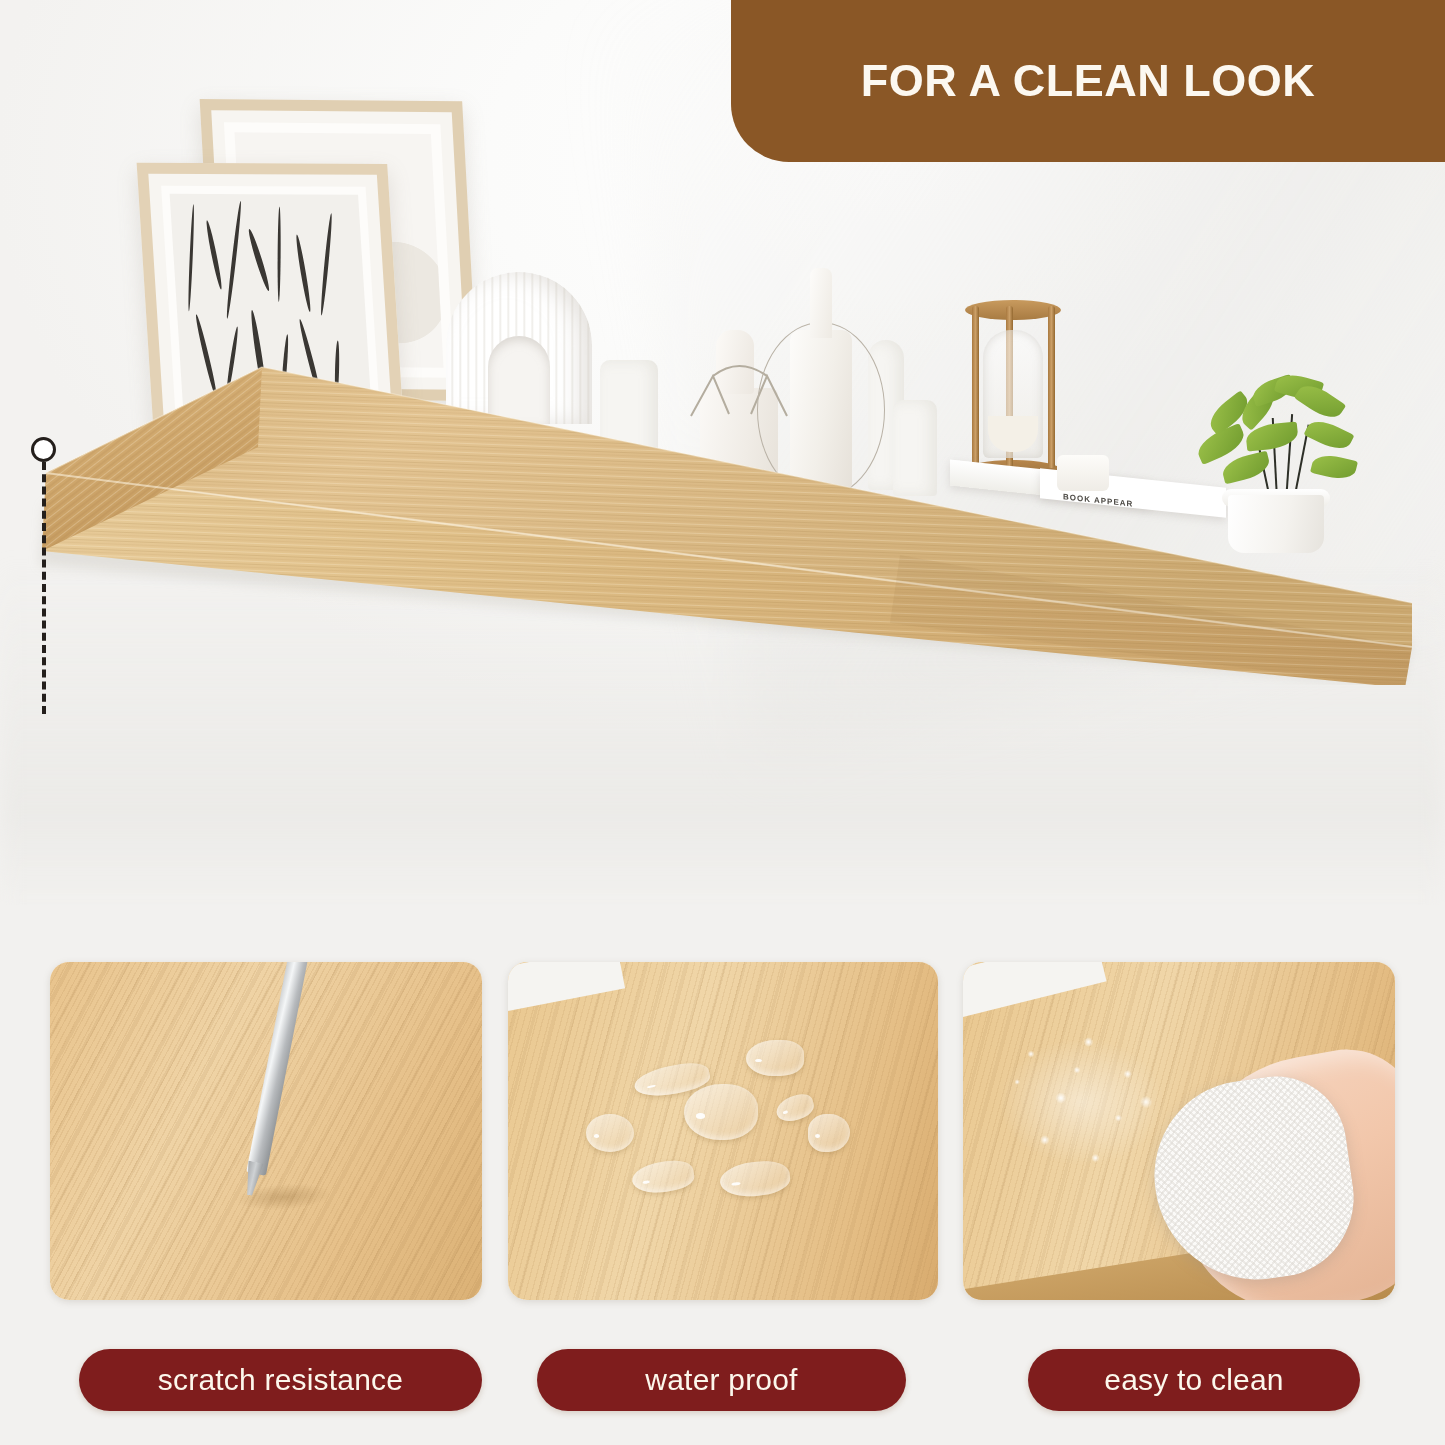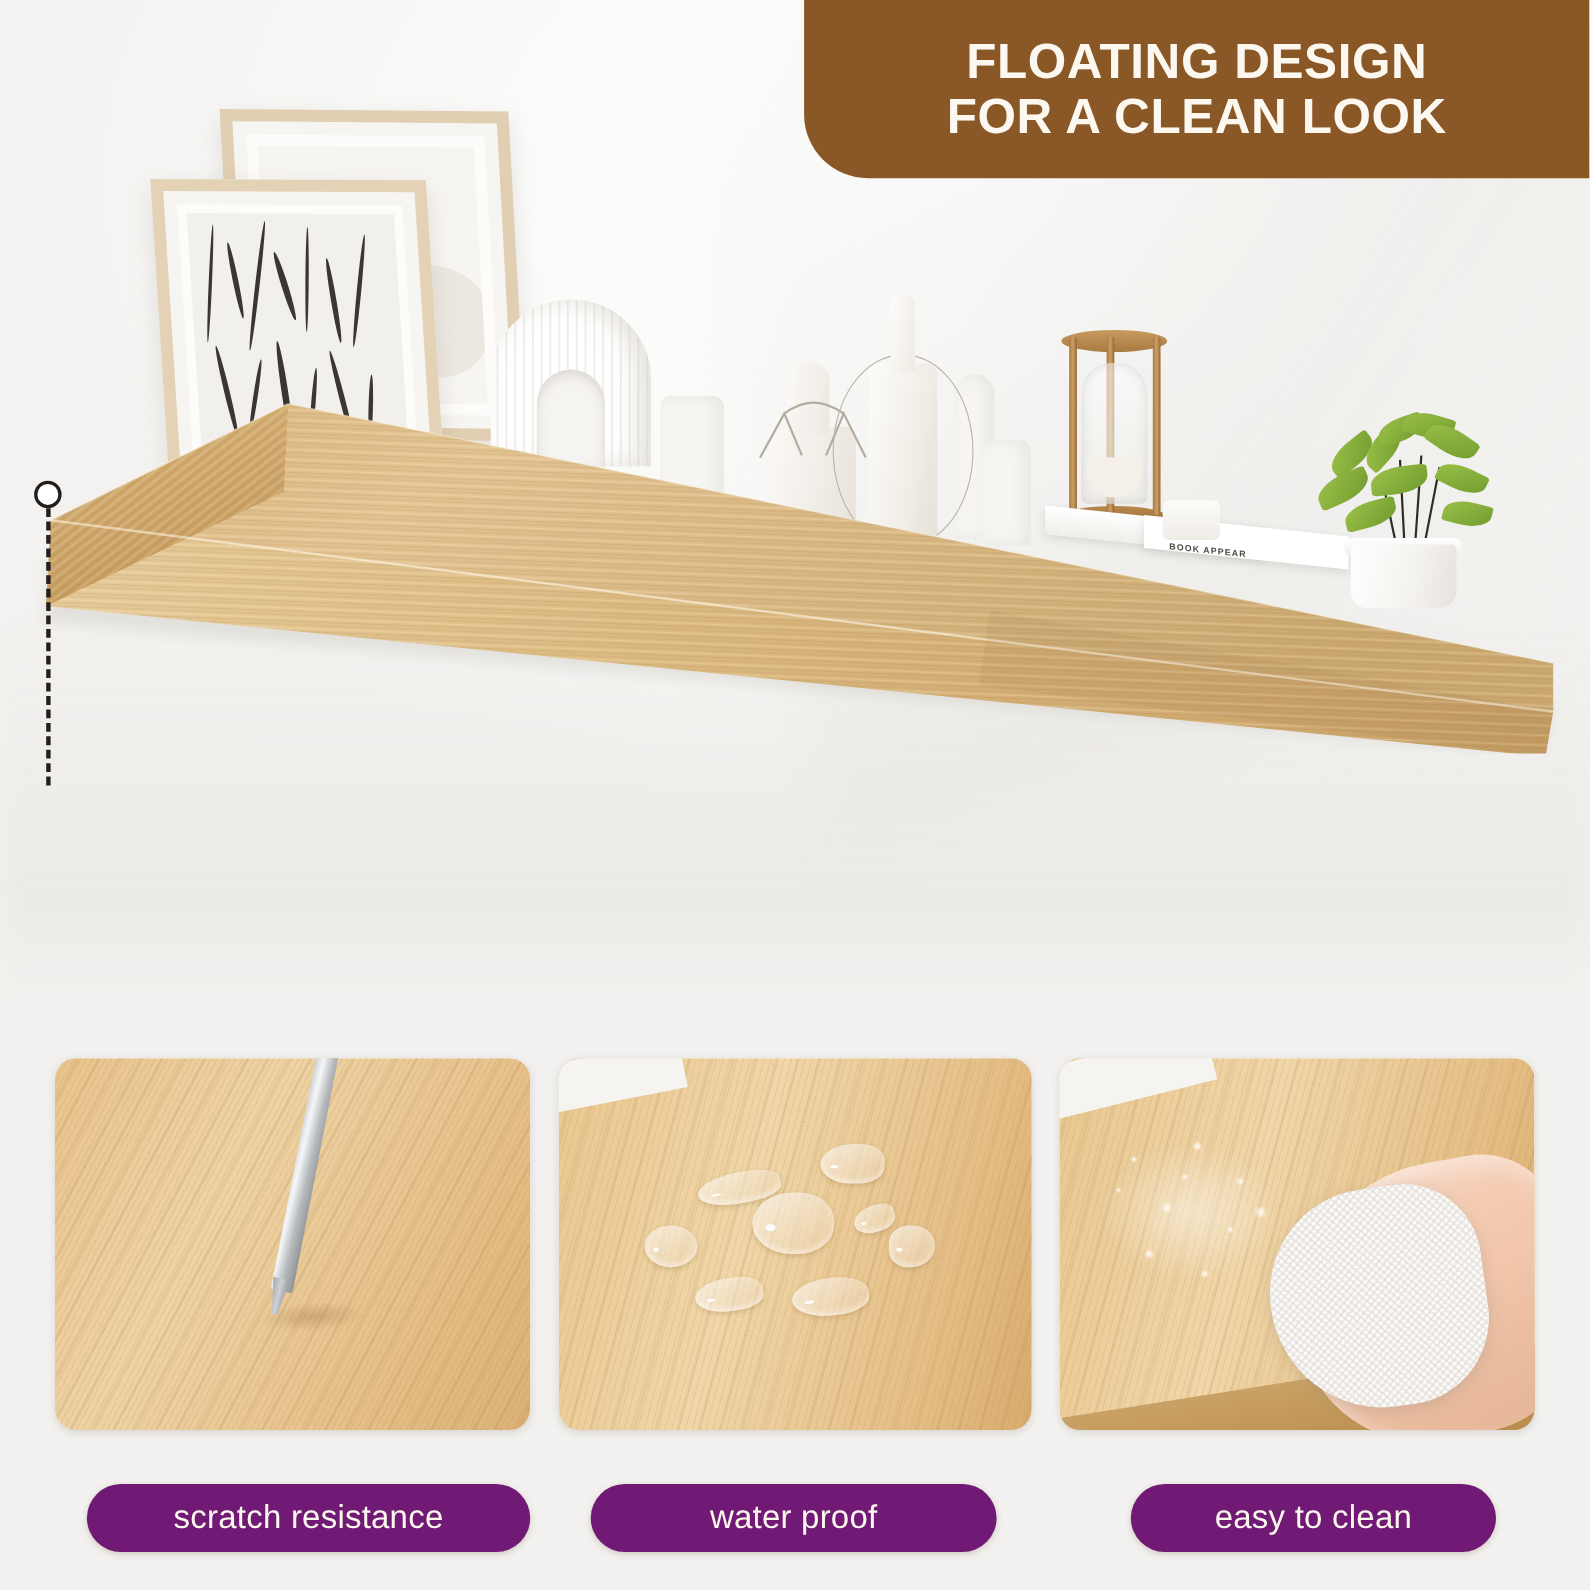--- a/index.html
+++ b/index.html
@@ -313,21 +313,21 @@
       #fbfaf8;
     border-radius:48% 36% 40% 52%;
     transform:rotate(-8deg);
     box-shadow:0 4px 14px rgba(150,140,128,.30);
   }
 
   
   .pills { position:absolute; left:0; top:1349px; width:1445px; height:70px; }
   .pill {
     position:absolute; top:0; height:62px;
-    background:#701a75; border-radius:31px;
+    background:#7f1d1d; border-radius:31px;
     display:flex; align-items:center; justify-content:center;
     color:#fcf7ec; font-size:30px; font-weight:400; letter-spacing:.2px;
     font-family:"Liberation Sans", sans-serif;
     box-shadow:0 2px 6px rgba(110,70,30,.22);
   }
   .pill1 { left:79px;  width:403px; }
   .pill2 { left:537px; width:369px; }
   .pill3 { left:1028px;width:332px; }
 </style>
 </head>
@@ -460,21 +460,20 @@
 
       <path d="M900 200 L1412 292 L1405 333 L890 268 Z" fill="rgba(150,112,62,.10)"></path>
     </svg>
   </div>
 
   <div class="callout-line"></div>
   <div class="callout-dot"></div>
 </div>
 
 <div class="banner">
-  <div class="banner-line">FLOATING DESIGN</div>
   <div class="banner-line">FOR A CLEAN LOOK</div>
 </div>
 
 <div class="headline">
 </div>
 
 <div class="features">
 
   <div class="panel p1">
     <div class="woodfill"></div>

